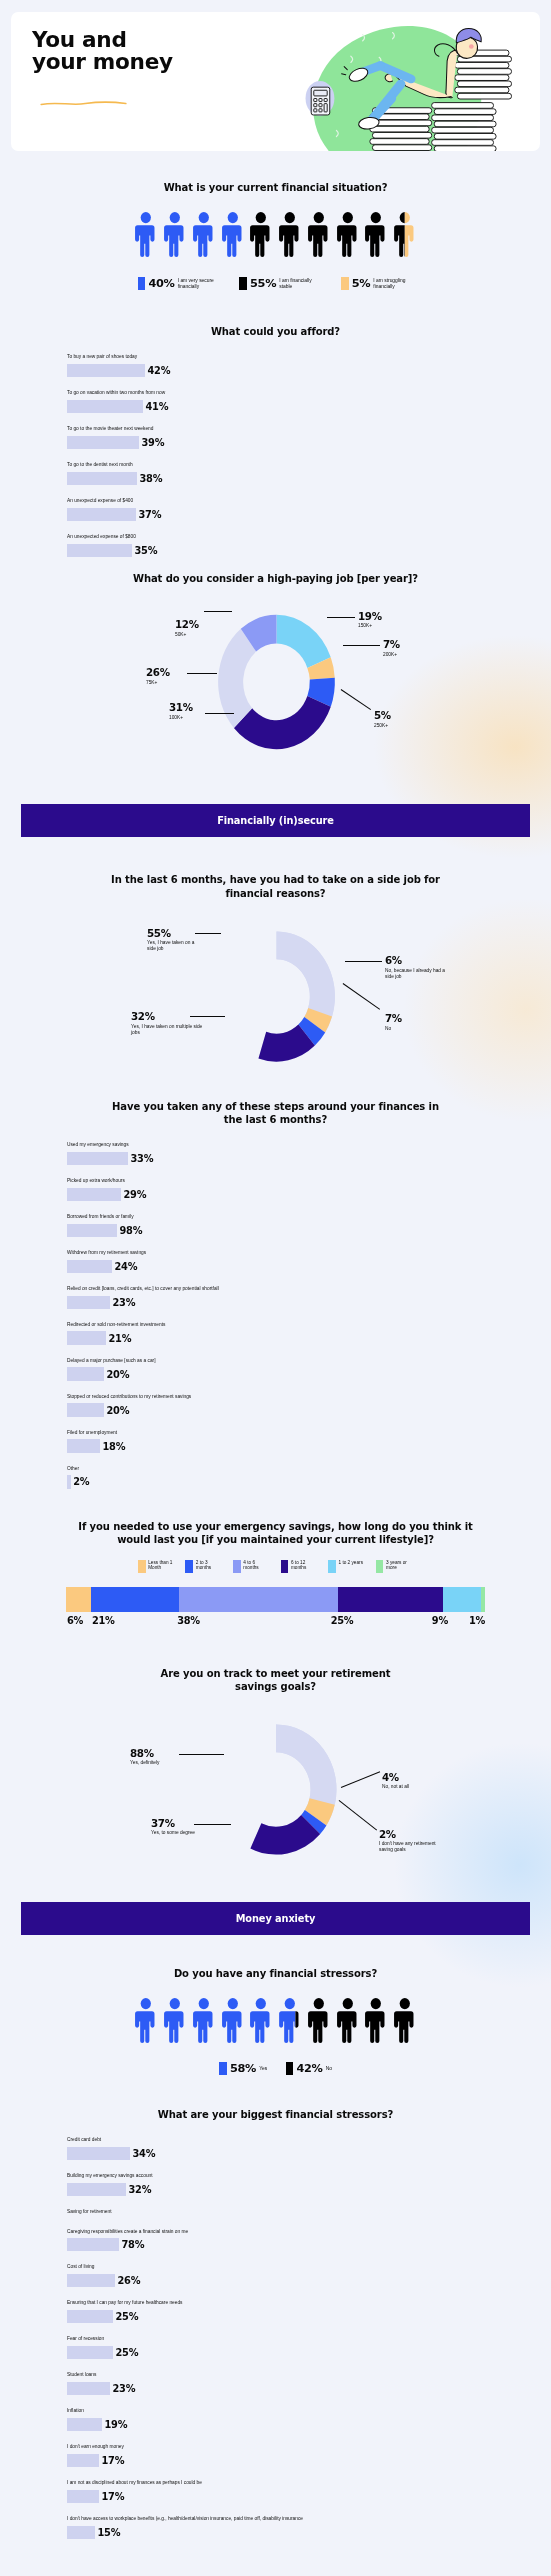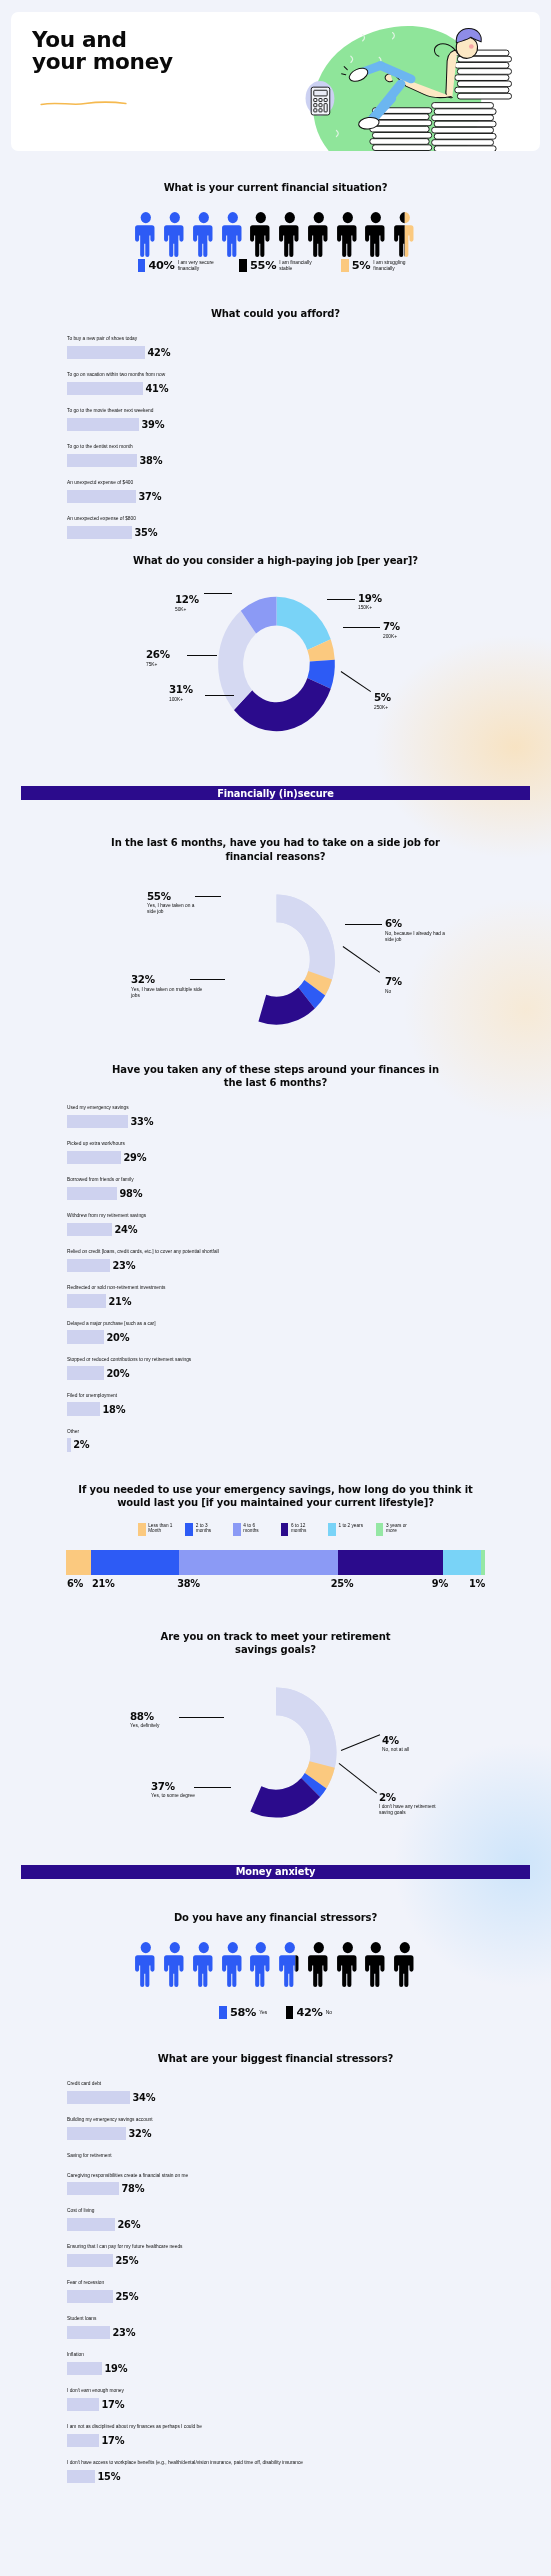--- a/index.html
+++ b/index.html
@@ -65,21 +65,21 @@
   .people-row {
     display: flex;
     justify-content: center;
     gap: 7.2px;
     margin-top: 17.5px;
   }
   .people-legend {
     display: flex;
     justify-content: center;
     gap: 21.6px;
-    margin-top: 1px;
+    margin-top: 19px;
     align-items: center;
   }
   .lg-item { display: flex; align-items: center; gap: 3.1px; }
   .lg-sw { width: 7.7px; height: 13px; flex: 0 0 7.7px; }
   .lg-pct {
     font-family: "DejaVu Sans", sans-serif;
     font-weight: 700;
     font-size: 11.3px;
     color: #0a0a0a;
     letter-spacing: -0.3px;
@@ -127,21 +127,21 @@
     color: #0d0d0d;
     line-height: 1.28;
     margin-top: 2.1px;
   }
   .ln { position: absolute; background: #0a0a0a; height: 0.8px; }
 
   
   .banner {
     margin: 0 20.6px;
     background: #2b0b8c;
-    height: 14px;
+    height: 33px;
     display: flex;
     align-items: center;
     justify-content: center;
   }
   .banner span {
     font-family: "DejaVu Sans", sans-serif;
     font-weight: 700;
     font-size: 9.8px;
     color: #ffffff;
     letter-spacing: -0.1px;
@@ -404,21 +404,21 @@
         <path d="M41.91 -2.64 A42 42 0 0 1 39.05 15.45 L22.2 8.78 A24 24 0 0 0 23.95 -1.51 Z" fill="#2d5bf5"></path>
 
         <path d="M39.05 15.45 A42 42 0 0 1 -30.65 28.71 L-17.51 16.41 A24 24 0 0 0 22.2 8.78 Z" fill="#2b0b8c"></path>
 
         <path d="M-30.65 28.71 A42 42 0 0 1 -25.69 -33.24 L-14.68 -18.99 A24 24 0 0 0 -17.51 16.41 Z" fill="#d5d9f2"></path>
 
         <path d="M-25.69 -33.24 A42 42 0 0 1 0 -42 L0 -24 A24 24 0 0 0 -14.68 -18.99 Z" fill="#8b9af5"></path>
       </g>
     </svg>
 
-    <div class="donut-lbl" style="left:145px;top:14px;">
+    <div class="donut-lbl" style="left:145px;top:21px;">
       <div class="donut-pct">12%</div>
       <div class="donut-sub">50K+</div>
     </div>
     <div class="ln" style="left:174px;top:13px;width:28px;"></div>
 
     <div class="donut-lbl" style="left:328px;top:12.4px;">
       <div class="donut-pct">19%</div>
       <div class="donut-sub">150K+</div>
     </div>
     <div class="ln" style="left:297px;top:19px;width:28px;"></div>

